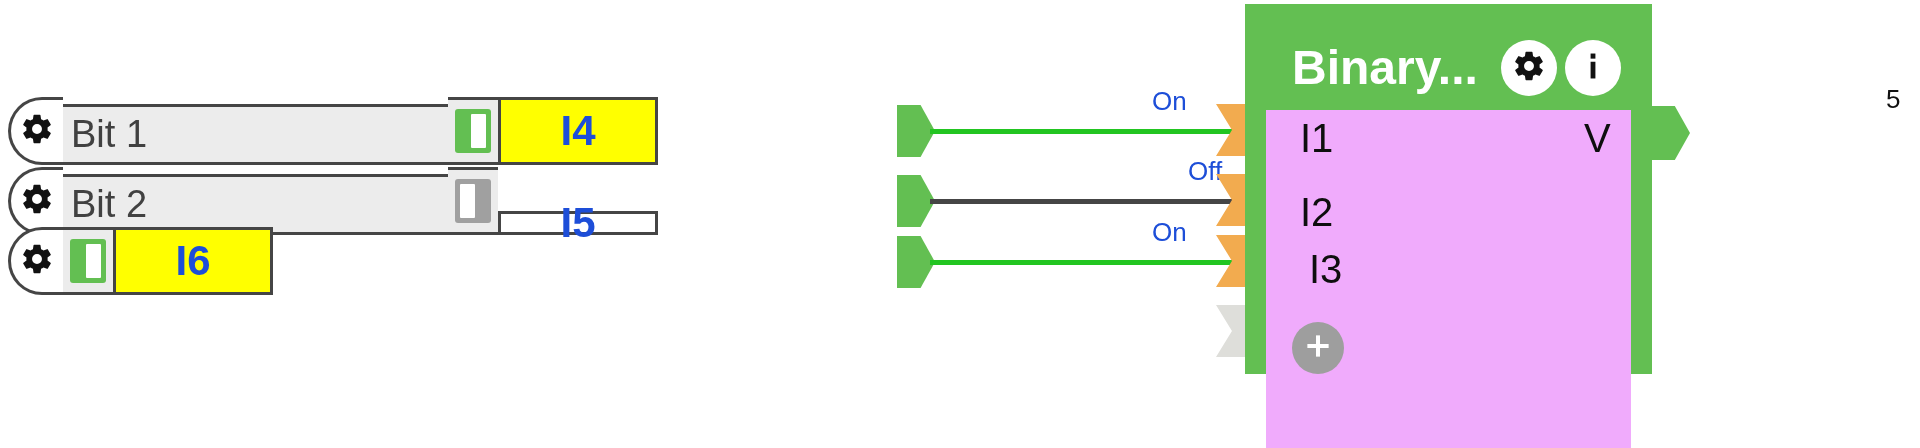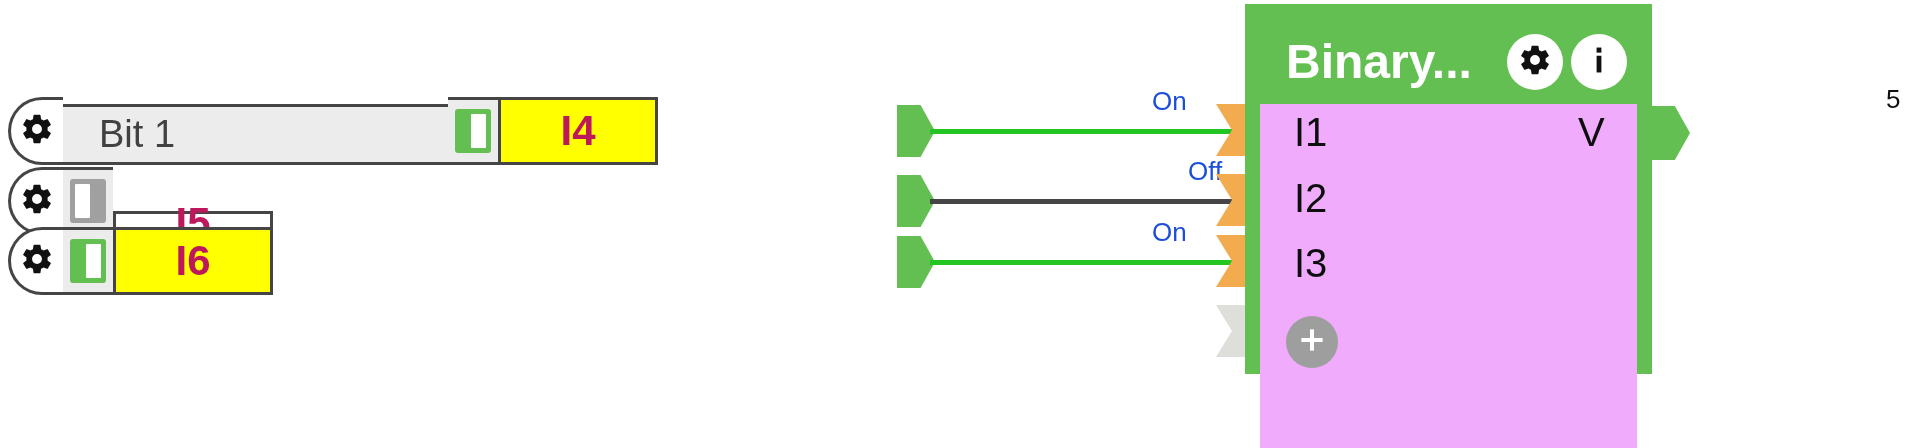--- a/index.html
+++ b/index.html
@@ -27,21 +27,21 @@
     box-sizing:border-box;
   }
   .bit-label{
     flex:0 0 auto;
     width:385px;
     background:#ececec;
     border-top:3px solid #454545;
     border-bottom:3px solid #454545;
     display:flex;align-items:center;
     box-sizing:border-box;
-    padding-left:36px;
+    padding-left:8px;
     font-size:38px;
     color:#414141;
     letter-spacing:0px;
     margin-top:7px;
   }
   .bit-switchcell{
     width:50px;
     background:#ececec;
     border-top:3px solid #454545;
     border-bottom:3px solid #454545;
@@ -58,21 +58,21 @@
   .switch.on{background:#63bf52;justify-content:flex-end;}
   .switch.off{background:#a0a0a0;justify-content:flex-start;}
   .switch .knob{width:15px;height:34px;background:#ffffff;border-radius:1px;}
 
   .bit-port{
     width:160px;
     border:3px solid #454545;
     border-left:3px solid #454545;
     display:flex;align-items:center;justify-content:center;
     box-sizing:border-box;
-    font-size:42px;font-weight:bold;color:#be185d;
+    font-size:42px;font-weight:bold;color:#1d4ed8;
   }
   .bit-port.active{background:#ffff00;}
   .bit-port.inactive{background:#ffffff;margin-top:44px;}
 
   
   .out-pent{
     position:absolute;
     width:38px;height:52px;
     background:#63bf52;
     clip-path:polygon(0 0,62% 0,100% 50%,62% 100%,0 100%);
@@ -97,21 +97,21 @@
   }
   .in-flag.empty{background:#dededa;}
 
   
   #binary-node{
     position:absolute;
     left:1245px;top:4px;
     width:407px;height:370px;
     background:#63bf52;
     box-sizing:border-box;
-    padding:15px;
+    padding:21px;
   }
   #binary-header{
     height:85px;
     display:flex;align-items:center;
     box-sizing:border-box;
     padding:0 10px 0 26px;
   }
   #binary-title{
     color:#ffffff;font-size:48px;font-weight:bold;
     letter-spacing:0px;flex:1;white-space:nowrap;
@@ -178,20 +178,21 @@
   <div class="wire-label" style="left:1152px;top:86px;">On</div>
 
   <div class="bit-node" style="left:8px;top:167px;">
     <div class="bit-cap">
       <span>
         <svg width="34" height="34" viewBox="0 0 24 24">
             <path fill="#111" d="M19.43 12.98c.04-.32.07-.64.07-.98s-.03-.66-.07-.98l2.11-1.65a.5.5 0 0 0 .12-.64l-2-3.46a.5.5 0 0 0-.61-.22l-2.49 1a7.3 7.3 0 0 0-1.69-.98l-.38-2.65A.49.49 0 0 0 14 2h-4a.49.49 0 0 0-.49.42l-.38 2.65c-.61.25-1.17.58-1.69.98l-2.49-1a.5.5 0 0 0-.61.22l-2 3.46a.5.5 0 0 0 .12.64l2.11 1.65c-.04.32-.07.65-.07.98s.03.66.07.98l-2.11 1.65a.5.5 0 0 0-.12.64l2 3.46c.12.22.39.3.61.22l2.49-1c.52.4 1.08.73 1.69.98l.38 2.65c.04.24.25.42.49.42h4c.24 0 .45-.18.49-.42l.38-2.65c.61-.25 1.17-.59 1.69-.98l2.49 1c.23.09.49 0 .61-.22l2-3.46a.5.5 0 0 0-.12-.64l-2.11-1.65zM12 15.5A3.5 3.5 0 1 1 12 8.5a3.5 3.5 0 0 1 0 7z"></path>
           </svg>
       </span>
     </div>
+    <div class="bit-label">Bit 2</div>
     <div class="bit-switchcell">
       <div class="switch off">
           <div class="knob"></div>
         </div>
     </div>
     <div class="bit-port inactive">I5</div>
   </div>
   <div class="out-pent" style="left:897px;top:175px;"></div>
   <div class="wire off" style="left:930px;top:199px;width:330px;"></div>
   <div class="wire-label" style="left:1188px;top:156px;">Off</div>
@@ -234,22 +235,22 @@
         <span>
           <svg width="34" height="34" viewBox="0 0 24 24">
               <rect x="10.3" y="3.2" width="3.4" height="3.6" fill="#111"></rect>
               <rect x="10.3" y="9" width="3.4" height="11.8" fill="#111"></rect>
             </svg>
         </span>
       </div>
     </div>
     <div id="binary-body">
       <div class="port-label" style="left:34px;top:6px;">I1</div>
-      <div class="port-label" style="left:34px;top:72px;">I2</div>
-      <div class="port-label" style="left:34px;top:137px;text-align:right;">I3</div>
+      <div class="port-label" style="left:34px;top:80px;">I2</div>
+      <div class="port-label" style="left:43px;top:137px;text-align:right;">I3</div>
       <div class="port-label" style="left:318px;top:6px;">V</div>
       <div id="add-port-button">
         <span>
           <svg width="30" height="30" viewBox="0 0 24 24">
               <rect x="10.4" y="3.5" width="3.2" height="17" fill="#fff"></rect>
               <rect x="3.5" y="10.4" width="17" height="3.2" fill="#fff"></rect>
             </svg>
         </span>
       </div>
     </div>

